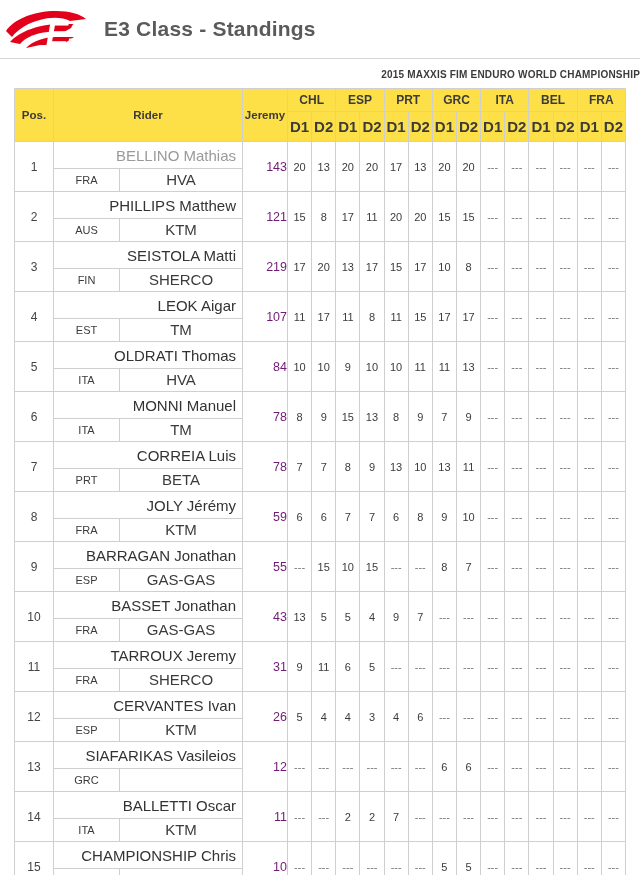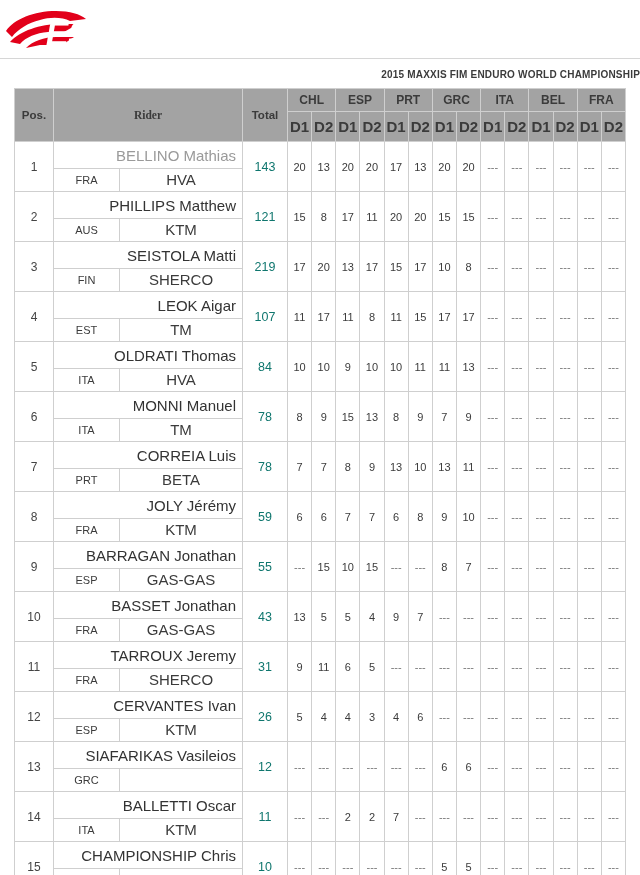--- a/index.html
+++ b/index.html
@@ -65,27 +65,27 @@
   }
   table.standings th,
   table.standings td {
     border: 1px solid #cfcfcf;
     padding: 0;
     text-align: center;
     vertical-align: middle;
   }
 
   thead th {
-    background: #a3a3a3;
+    background: #fde047;
     color: #3b3b3b;
     font-weight: bold;
     font-size: 11.5px;
   }
   th.pos-h { width: 38px; height: 52px; }
-  th.rider-h { width: 188px; font-family: Liberation Serif, serif; }
+  th.rider-h { width: 188px; }
   th.total-h { width: 44px; }
   th.round-h { height: 22px; font-size: 12px; }
   th.day-h { height: 28px; font-size: 15px; font-weight: bold; }
 
   .round-col { width: 25px; }
 
   tbody td.pos {
     width: 38px;
     font-size: 12px;
     color: #444;
@@ -127,21 +127,22 @@
   .bike {
     flex: 1 1 auto;
     text-align: center;
     font-size: 15px;
     color: #3b3b3b;
   }
 
   tbody td.total {
     width: 44px;
     font-size: 12.5px;
-    color: #0f766e;
+    color: #701a75;
+    text-align: right;
   }
   tbody td.score {
     font-size: 11px;
     color: #3b3b3b;
   }
   tbody tr { height: 44px; }
   tbody td.empty { color: #777; }
 
   
 </style>
@@ -153,31 +154,32 @@
   <div class="header">
     <div class="logo-box">
       <svg width="96" height="57" viewBox="0 0 96 57" xmlns="http://www.w3.org/2000/svg">
         <path d="M6 30 C14 18, 34 10, 56 10 C70 10, 80 13, 86 18 L70 20 C62 16, 50 16, 40 19 C28 22, 18 28, 12 36 Z" fill="#e2001a"></path>
         <path d="M10 41 C20 30, 40 23, 60 23 L78 23 L64 31 L48 31 C36 32, 26 36, 20 43 Z" fill="#e2001a"></path>
         <path d="M26 47 C33 40, 44 36, 56 36 L74 36 L62 44 L40 44 Z" fill="#e2001a"></path>
         <text x="52" y="44" font-family="Liberation Sans, sans-serif" font-size="34" font-weight="bold" fill="#ffffff" transform="skewX(-10)">E3</text>
         <path d="M20 46 L34 36 L40 41 L26 50 Z" fill="#1b1b1b" opacity="0.0"></path>
       </svg>
     </div>
+    <div class="header-title">E3 Class - Standings</div>
   </div>
 
   <div class="subtitle-row">2015 MAXXIS FIM ENDURO WORLD CHAMPIONSHIP</div>
 
   <div class="table-wrap">
     <table class="standings">
       <thead>
         <tr>
           <th class="pos-h" rowspan="2">Pos.</th>
           <th class="rider-h" rowspan="2">Rider</th>
-          <th class="total-h" rowspan="2">Total</th>
+          <th class="total-h" rowspan="2">Jeremy</th>
           <th class="round-h" colspan="2">CHL</th>
           <th class="round-h" colspan="2">ESP</th>
           <th class="round-h" colspan="2">PRT</th>
           <th class="round-h" colspan="2">GRC</th>
           <th class="round-h" colspan="2">ITA</th>
           <th class="round-h" colspan="2">BEL</th>
           <th class="round-h" colspan="2">FRA</th>
         </tr>
         <tr>
           <th class="day-h round-col">D1</th>

